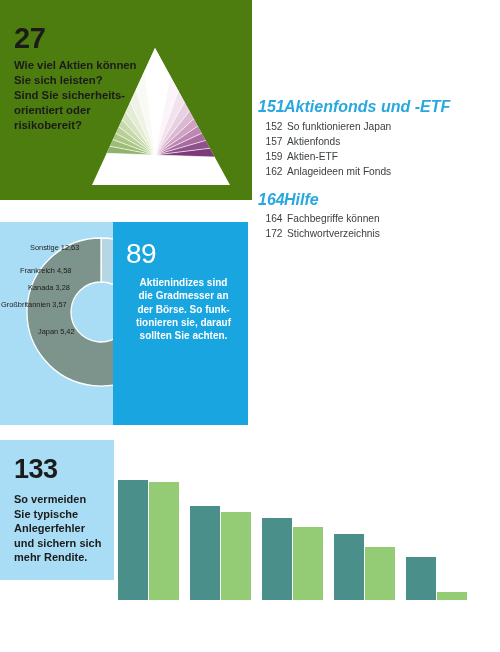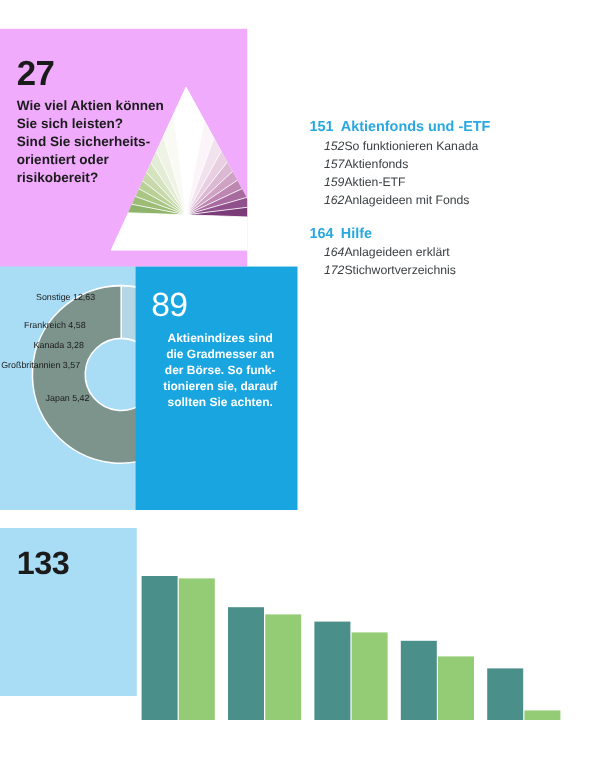--- a/index.html
+++ b/index.html
@@ -12,24 +12,24 @@
     height: 652px;
     position: relative;
     font-family: "Liberation Sans", sans-serif;
     overflow: hidden;
   }
 
   
   #section-one {
     position: absolute;
     left: 0;
-    top: 24px;
-    width: 206px;
+    top: 0;
+    width: 252px;
     height: 200px;
-    background: #f0abfc;
+    background: #4d7c0f;
     overflow: hidden;
   }
   #s1-number {
     position: absolute;
     left: 14px;
     top: 24px;
     font-size: 29px;
     font-weight: bold;
     color: #1b1b1b;
     letter-spacing: -0.5px;
@@ -58,37 +58,37 @@
   #toc {
     position: absolute;
     left: 258px;
     top: 98px;
     width: 238px;
   }
   .toc-group { margin-bottom: 12px; }
   .toc-head {
     display: flex;
     color: #29a8e0;
-    font-size: 12px;
+    font-size: 16px;
     font-weight: bold;
     margin-bottom: 2.5px;
+    font-style: italic;
   }
   .toc-head .num { width: 26px; flex: none; }
   .toc-row {
     display: flex;
     color: #3c4043;
     font-size: 10.2px;
     line-height: 1.48;
   }
   .toc-row .num {
     width: 26px;
     flex: none;
-    text-align: right;
+    text-align: center;
     padding-left: 3px;
-    font-style: italic;
   }
 
   
   #section-two {
     position: absolute;
     left: 0;
     top: 222px;
     width: 248px;
     height: 203px;
     background: #a9ddf5;
@@ -250,21 +250,21 @@
 </div>
 
 <div id="toc">
   <div class="toc-group">
     <div class="toc-head">
       <span class="num">151</span>
       <span>Aktienfonds und -ETF</span>
     </div>
     <div class="toc-row">
       <span class="num">152</span>
-      <span>So funktionieren Kanada</span>
+      <span>So funktionieren Japan</span>
     </div>
     <div class="toc-row">
       <span class="num">157</span>
       <span>Aktienfonds</span>
     </div>
     <div class="toc-row">
       <span class="num">159</span>
       <span>Aktien-ETF</span>
     </div>
     <div class="toc-row">
@@ -273,21 +273,21 @@
     </div>
   </div>
 
   <div class="toc-group">
     <div class="toc-head">
       <span class="num">164</span>
       <span>Hilfe</span>
     </div>
     <div class="toc-row">
       <span class="num">164</span>
-      <span>Anlageideen erklärt</span>
+      <span>Fachbegriffe können</span>
     </div>
     <div class="toc-row">
       <span class="num">172</span>
       <span>Stichwortverzeichnis</span>
     </div>
   </div>
 </div>
 
 <div id="section-two">
   <svg id="donut" viewBox="0 0 152 152">
@@ -310,20 +310,25 @@
     <div id="s2-body">Aktienindizes sind
 die Gradmesser an
 der Börse. So funk-
 tionieren sie, darauf
 sollten Sie achten.</div>
   </div>
 </div>
 
 <div id="section-three">
   <div id="s3-number">133</div>
+  <div id="s3-body">So vermeiden
+Sie typische
+Anlegerfehler
+und sichern sich
+mehr Rendite.</div>
 </div>
 <div id="bar-chart">
     <div class="bar" style="left: 4px; width: 30px; height: 120px; background: rgb(74, 143, 138);"></div>
     <div class="bar" style="left: 35px; width: 30px; height: 117.6px; background: rgb(148, 204, 118);"></div>
     <div class="bar" style="left: 76px; width: 30px; height: 93.6px; background: rgb(74, 143, 138);"></div>
     <div class="bar" style="left: 107px; width: 30px; height: 87.6px; background: rgb(148, 204, 118);"></div>
     <div class="bar" style="left: 148px; width: 30px; height: 81.6px; background: rgb(74, 143, 138);"></div>
     <div class="bar" style="left: 179px; width: 30px; height: 73.2px; background: rgb(148, 204, 118);"></div>
     <div class="bar" style="left: 220px; width: 30px; height: 66px; background: rgb(74, 143, 138);"></div>
     <div class="bar" style="left: 251px; width: 30px; height: 52.8px; background: rgb(148, 204, 118);"></div>

